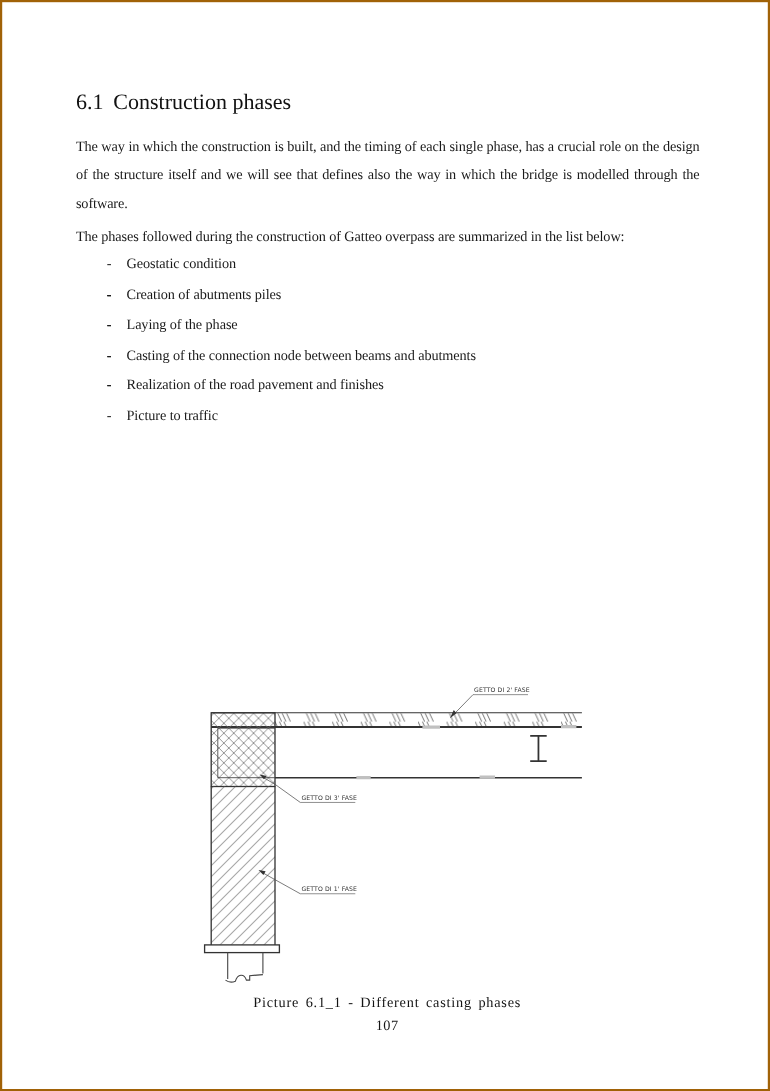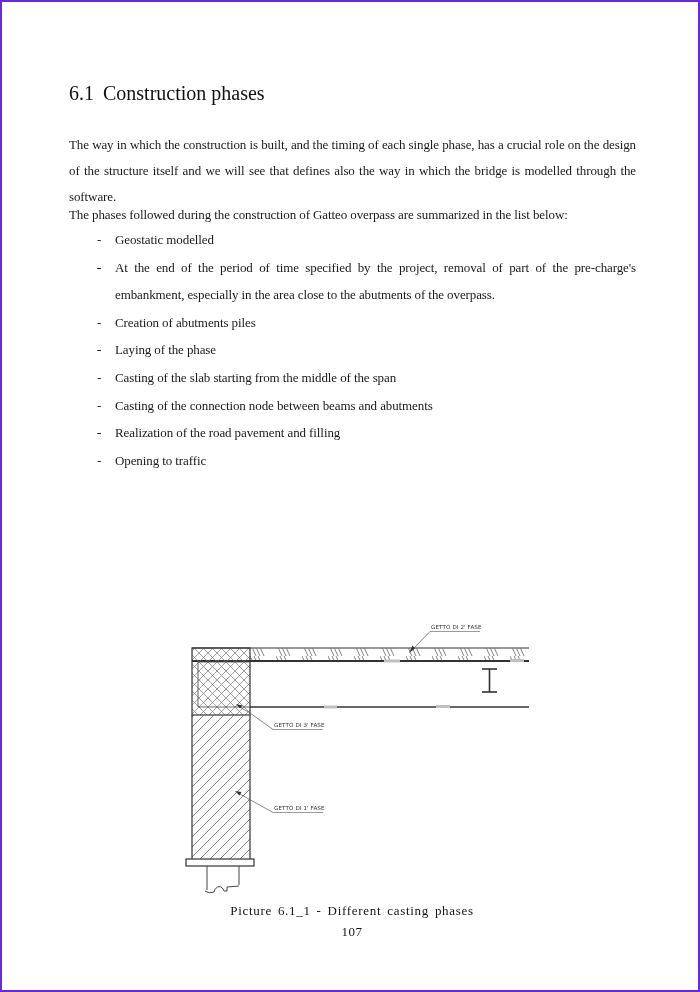--- a/index.html
+++ b/index.html
@@ -3,38 +3,38 @@
 <meta charset="utf-8">
 <style>
   * { margin:0; padding:0; box-sizing:border-box; }
   html,body { background:#ffffff; }
   body { font-family:"Liberation Serif","DejaVu Serif",serif; color:#1a1a1a; }
 
   .page {
     position:relative;
     width:700px; height:992px;
     background:#fff;
-    border:2px solid #6d28d9;
+    border:2px solid #a16207;
     overflow:hidden;
   }
 
   .heading {
     position:absolute; left:67px; top:80px;
     font-size:20px; font-weight:normal; color:#111;
     white-space:nowrap;
   }
   .heading .sec-num { margin-right:9px; }
 
   .para {
     position:absolute; left:67px; width:567px;
     font-size:13px; line-height:26px;
     text-align:justify; text-align-last:left;
     letter-spacing:-0.1px;
   }
-  .p1 { top:118px;margin-top:12px; }
+  .p1 { top:118px; }
   .p2 { top:200px; }
 
   .phases {
     position:absolute; left:67px; top:224px; width:567px;
     list-style:none;
   }
   .phases li {
     position:relative;
     padding-left:46px;
     font-size:13px; line-height:27.6px;
@@ -73,31 +73,31 @@
 <body>
 
 <div class="page">
 
   <h1 class="heading"><span class="sec-num">6.1</span><span>Construction phases</span></h1>
 
   <p class="para p1">The way in which the construction is built, and the timing of each single phase, has a crucial role on the design of the structure itself and we will see that defines also the way in which the bridge is modelled through the software.</p>
   <p class="para p2">The phases followed during the construction of Gatteo overpass are summarized in the list below:</p>
 
   <ul class="phases">
-    <li><span class="dash">-</span><span>Geostatic modelled</span></li>
+    <li><span class="dash">-</span><span>Geostatic condition</span></li>
     <li><span class="dash">-</span></li>
-    <li><span class="dash">-</span><span>At the end of the period of time specified by the project, removal of part of the pre-charge's embankment, especially in the area close to the abutments of the overpass.</span></li>
+    <li><span class="dash">-</span></li>
     <li><span class="dash">-</span><span>Creation of abutments piles</span></li>
     <li><span class="dash">-</span></li>
     <li><span class="dash">-</span><span>Laying of the phase</span></li>
-    <li><span class="dash">-</span><span>Casting of the slab starting from the middle of the span</span></li>
+    <li><span class="dash">-</span></li>
     <li><span class="dash">-</span><span>Casting of the connection node between beams and abutments</span></li>
     <li><span class="dash">-</span></li>
-    <li><span class="dash">-</span><span>Realization of the road pavement and filling</span></li>
-    <li><span class="dash">-</span><span>Opening to traffic</span></li>
+    <li><span class="dash">-</span><span>Realization of the road pavement and finishes</span></li>
+    <li><span class="dash">-</span><span>Picture to traffic</span></li>
   </ul>
 
   <div class="figure">
     <svg viewBox="0 0 372 285" xmlns="http://www.w3.org/2000/svg">
       <defs>
         <pattern id="hatchSlab" width="26" height="13" patternUnits="userSpaceOnUse">
           <line x1="0" y1="0" x2="6" y2="13" stroke="#666" stroke-width="0.8"></line>
           <line x1="4" y1="0" x2="10" y2="13" stroke="#666" stroke-width="0.8"></line>
           <line x1="8" y1="0" x2="14" y2="13" stroke="#666" stroke-width="0.8"></line>
         </pattern>

